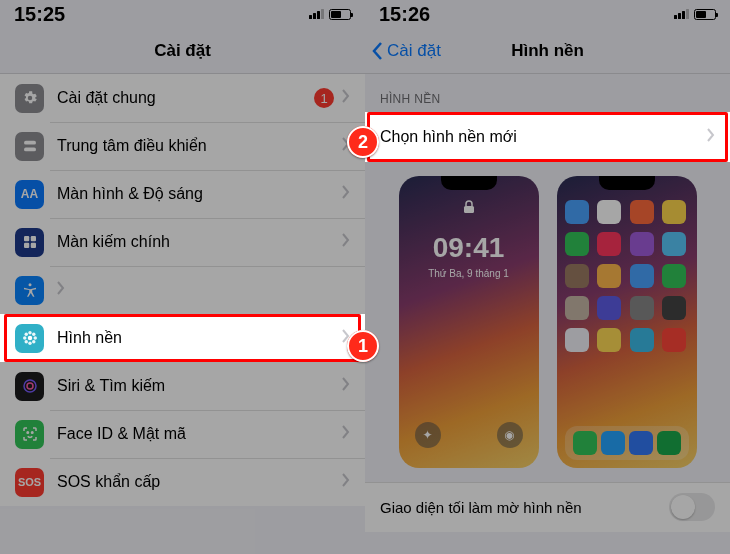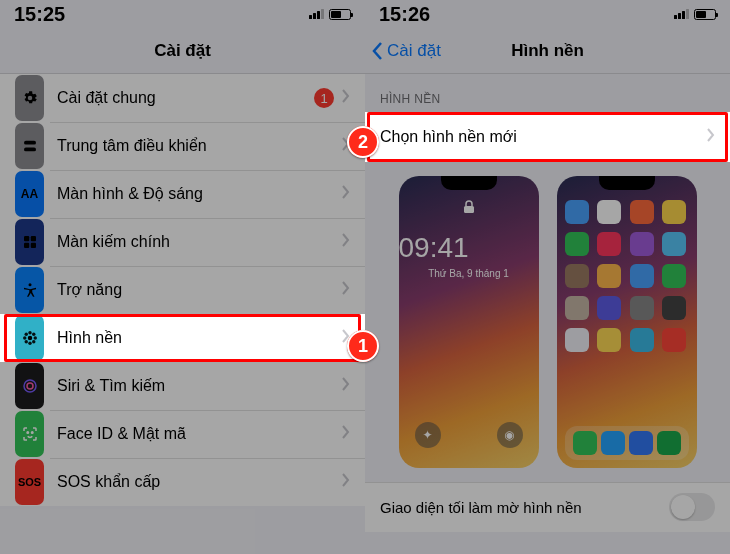--- a/index.html
+++ b/index.html
@@ -21,36 +21,36 @@
 .nav{height:46px;display:flex;align-items:center;justify-content:center;position:relative;border-bottom:1px solid rgba(0,0,0,.12)}
 .nav .title{font-size:17px;font-weight:600;color:#000}
 .nav .back{position:absolute;left:6px;top:0;bottom:0;display:flex;align-items:center;color:#0a7aff;font-size:17px;gap:2px}
 .nav .back svg{width:14px;height:20px}
 
 .sect{font-size:12px;color:#6d6d72;letter-spacing:.3px;padding:18px 15px 6px;text-transform:uppercase}
 
 .list{background:#fff}
 .row{display:flex;align-items:center;height:48px;padding:0 15px;position:relative}
 .row+.row::before{content:"";position:absolute;left:50px;right:0;top:0;height:1px;background:rgba(0,0,0,.12)}
-.row .icon{width:29px;height:46px;border-radius:7px;margin-right:13px;display:flex;align-items:center;justify-content:center;color:#000000;flex:0 0 auto}
+.row .icon{width:29px;height:29px;border-radius:7px;margin-right:13px;display:flex;align-items:center;justify-content:center;color:#ffffff;flex:0 0 auto}
 .row .icon svg{width:18px;height:18px}
 .row .lbl{flex:1;font-size:16px;color:#000}
 .row .chev{color:#c7c7cc}
 .row .chev svg{width:8px;height:14px}
 .row .badge{background:#ff3b30;color:#fff;border-radius:10px;min-width:20px;height:20px;font-size:13px;font-weight:500;display:flex;align-items:center;justify-content:center;margin-right:8px}
 
 .hl{position:relative;z-index:5}
 .hl-border{position:absolute;border:3px solid #ff0000;border-radius:2px;z-index:6;pointer-events:none}
 
 .mark{position:absolute;width:32px;height:32px;border-radius:50%;background:#ff2a1a;color:#fff;font-weight:700;font-size:18px;display:flex;align-items:center;justify-content:center;z-index:10;box-shadow:0 0 0 2px #fff inset,0 1px 2px rgba(0,0,0,.4)}
 
 .preview{padding:14px 18px;display:flex;gap:18px;justify-content:center}
 .phone{width:140px;height:292px;border-radius:20px;position:relative;overflow:hidden;background:linear-gradient(160deg,#2a2d55 0%,#8a3d6e 38%,#d9643f 58%,#f2a23a 78%,#f7d26a 100%)}
 .notch{position:absolute;top:0;left:50%;transform:translateX(-50%);width:56px;height:14px;background:#000;border-radius:0 0 10px 10px}
-.phone.lock .time{position:absolute;top:56px;left:0;right:0;color:#fff;font-size:28px;font-weight:400}
+.phone.lock .time{position:absolute;top:56px;left:0;right:0;text-align:center;color:#fff;font-size:28px;font-weight:700}
 .phone.lock .date{position:absolute;top:92px;left:0;right:0;text-align:center;color:#fff;font-size:10px}
 .phone.lock .lockicon{position:absolute;top:24px;left:50%;transform:translateX(-50%);color:#fff}
 .phone.lock .flash,.phone.lock .cam{position:absolute;bottom:20px;width:26px;height:26px;border-radius:50%;background:rgba(80,80,80,.55);display:flex;align-items:center;justify-content:center;color:#fff;font-size:12px}
 .phone.lock .flash{left:16px}.phone.lock .cam{right:16px}
 .phone.home .grid{position:absolute;top:24px;left:8px;right:8px;display:grid;grid-template-columns:repeat(4,1fr);gap:8px 6px}
 .phone.home .grid i{width:24px;height:24px;border-radius:6px;display:block}
 .phone.home .dock{position:absolute;bottom:8px;left:8px;right:8px;height:34px;border-radius:12px;background:rgba(255,255,255,.22);display:flex;align-items:center;justify-content:space-around;padding:0 6px}
 .phone.home .dock i{width:24px;height:24px;border-radius:6px;display:block}
 
 .darkrow{display:flex;align-items:center;height:50px;padding:17px 15px;background:#fff;justify-content:space-between;position:relative}
@@ -130,21 +130,20 @@
               <path d="M1 1l5 6-5 6"></path>
             </svg></span>
       </div>
       <div class="row">
         <span class="icon c-cyan">
             <svg viewBox="0 0 24 24" fill="currentColor">
               <circle cx="12" cy="5" r="2"></circle>
               <path d="M4 9l8 2 8-2v2l-5 1v3l3 6h-2l-3-5-3 5H8l3-6v-3L4 11z"></path>
             </svg>
           </span>
-        <span class="lbl">Trợ năng</span>
         <span class="chev"><svg viewBox="0 0 8 14" fill="none" stroke="currentColor" stroke-width="2">
               <path d="M1 1l5 6-5 6"></path>
             </svg></span>
       </div>
     </div>
 
     <div class="list hl" style="margin-top:0">
       <div class="row">
         <span class="icon c-teal">
             <svg viewBox="0 0 24 24" fill="currentColor">

